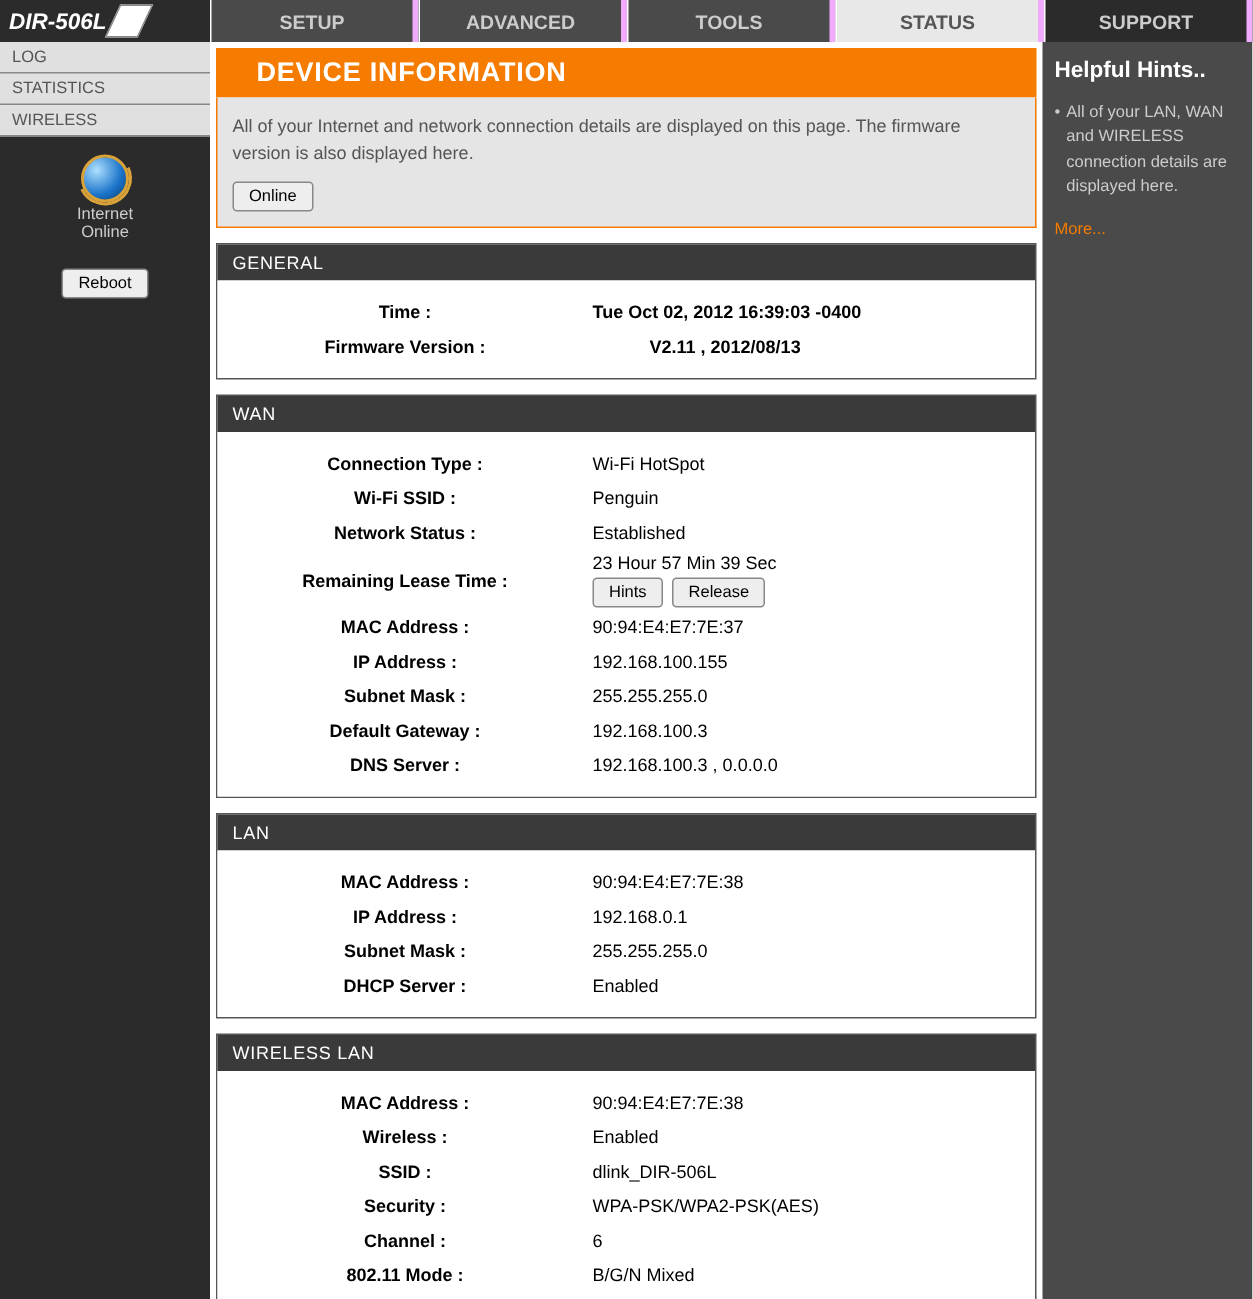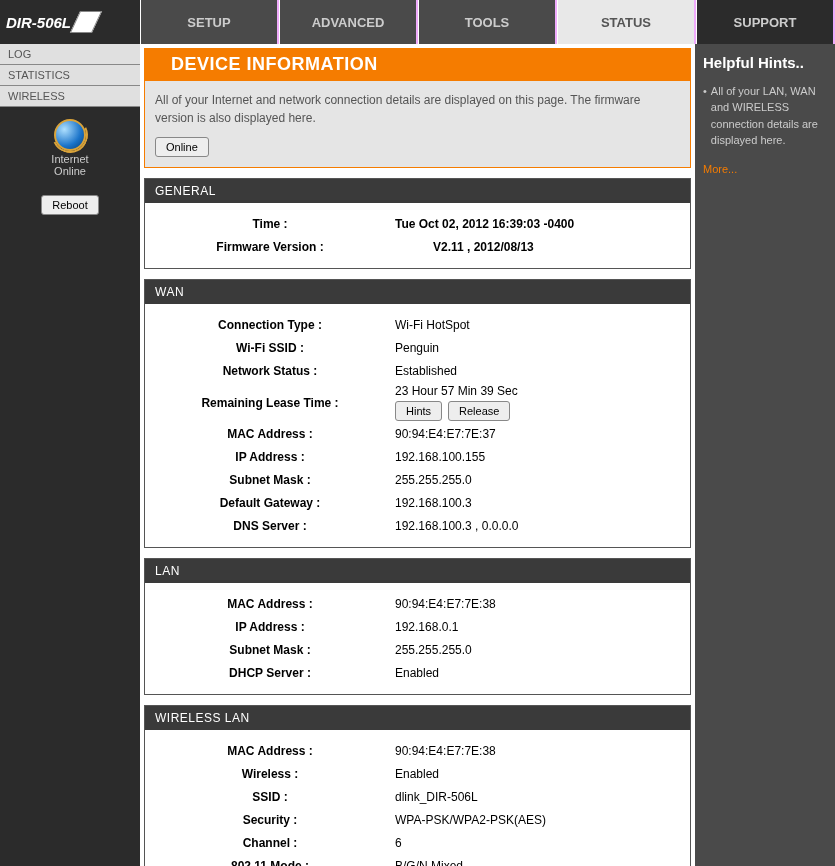--- a/index.html
+++ b/index.html
@@ -6,21 +6,21 @@
 body {
   font-family: Verdana, Arial, sans-serif;
   font-size: 12px;
   background: #fff;
   width: 835px;
   color: #000;
 }
 .top-nav {
   display: flex;
   background: #2b2b2b;
-  height: 44px;
+  height: 28px;
 }
 .logo-cell {
   width: 140px;
   background: #2b2b2b;
   color: #fff;
   font-weight: bold;
   font-style: italic;
   font-size: 15px;
   display: flex;
   align-items: center;
@@ -31,21 +31,21 @@
   display:inline-block;
   background:#fff;
   width:22px; height:22px;
   margin-left:4px;
   transform: skewX(-25deg);
   border:1px solid #888;
 }
 .nav-tab {
   flex:1;
   border-left:1px solid #fff;
-  border-right:2px solid #f0abfc;
+  border-right:4px solid #f0abfc;
   background:#4a4a4a;
   color:#ccc;
   font-weight:bold;
   font-size:13px;
   display:flex;
   align-items:center;
   justify-content:center;
   cursor:pointer;
 }
 .nav-tab.active {

